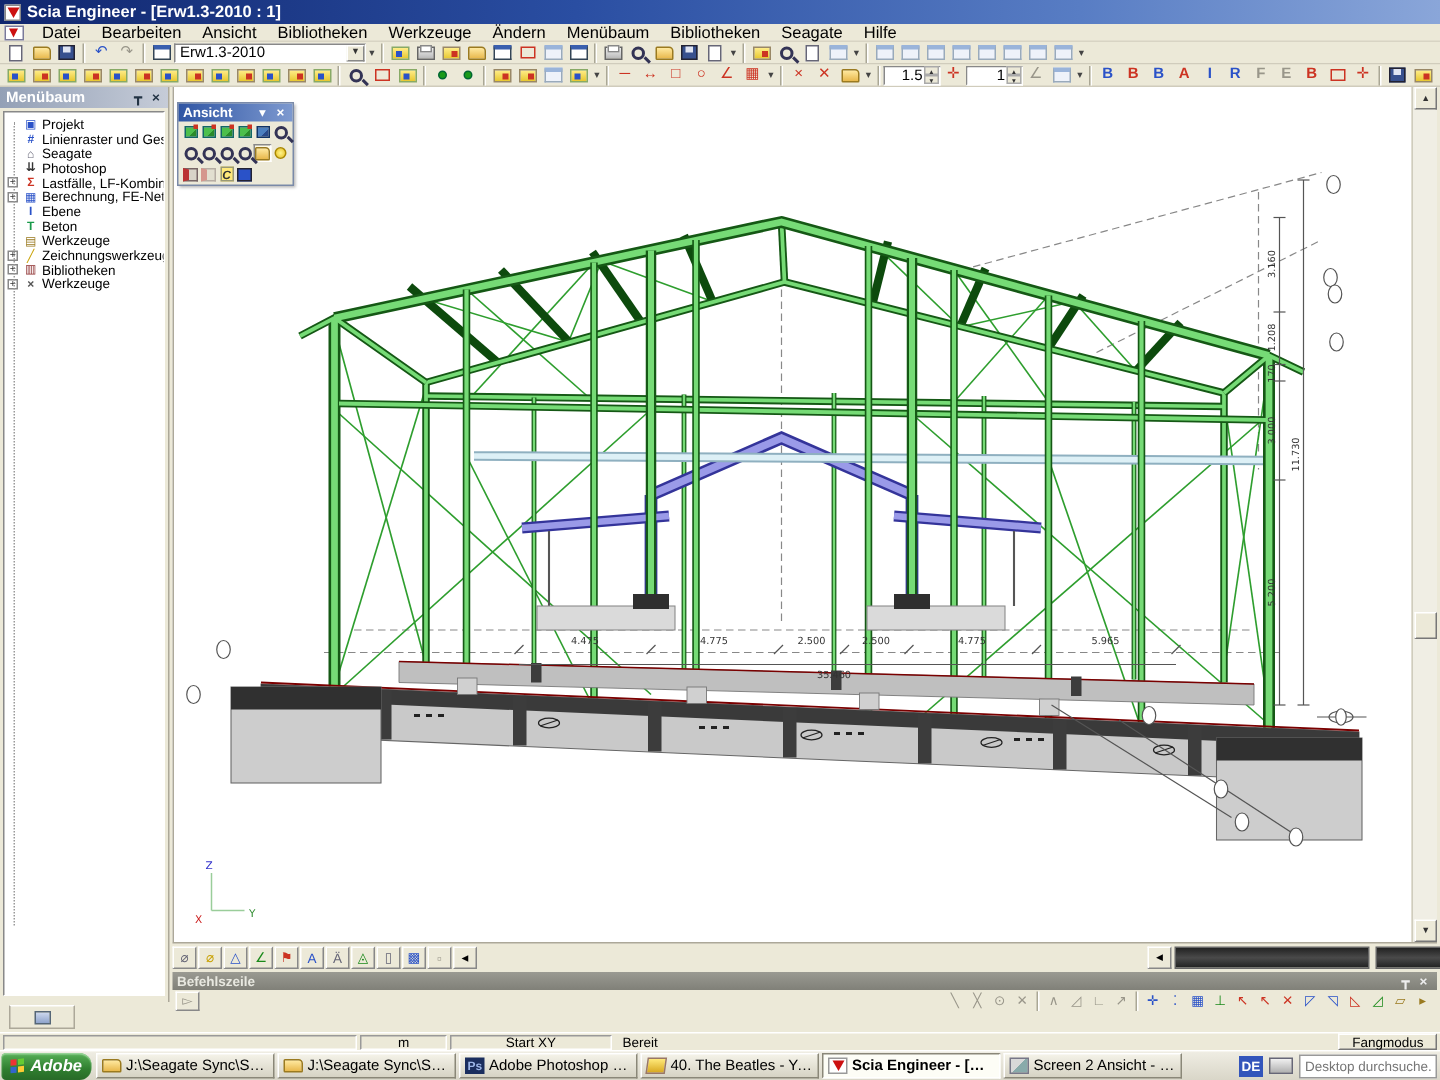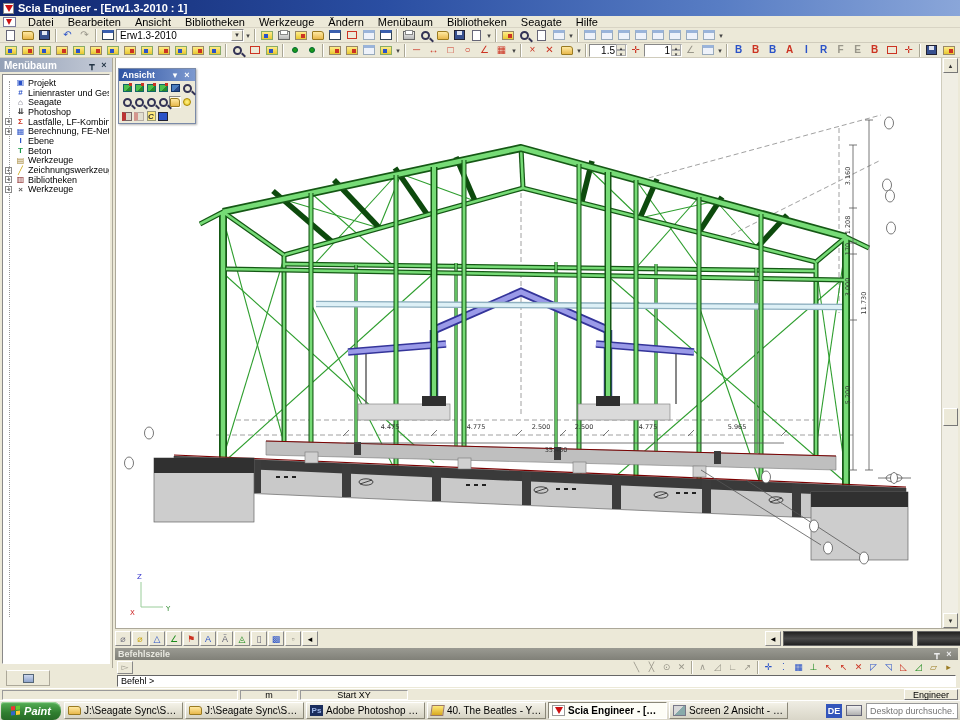--- a/index.html
+++ b/index.html
@@ -896,41 +896,39 @@
         <span class="snapb red">↖</span>
         <span class="snapb red">✕</span>
         <span class="snapb blue">◸</span>
         <span class="snapb blue">◹</span>
         <span class="snapb red">◺</span>
         <span class="snapb green">◿</span>
         <span class="snapb" style="color:#9a7a20">▱</span>
         <span class="snapb" style="color:#9a7a20">▸</span>
       </div>
     </div>
-    <div id="cmdinput">
-      <span>Befehl &gt;</span>
-    </div>
   </div>
 
   <div id="statusbar">
     <span class="scell" style="width:236px"></span>
     <span class="scell" style="width:58px">m</span>
     <span class="scell" style="width:108px">Start XY</span>
-    <span class="snapmode">Engineer</span>
+    <span class="scell" style="width:470px;justify-content:flex-start;padding-left:4px;border-color:transparent;">Bereit</span>
+    <span class="snapmode">Fangmodus</span>
   </div>
 
   <div id="taskbar">
     <div id="startbtn">
       <span class="winflag">
           <i></i>
           <i></i>
           <i></i>
           <i></i>
         </span>
-      <span>Paint</span>
+      <span>Adobe</span>
     </div>
     <div class="task">
       <span class="ticon ti-folder"></span>
       <span class="tlbl">J:\Seagate Sync\SyncRe...</span>
     </div>
     <div class="task">
       <span class="ticon ti-folder"></span>
       <span class="tlbl">J:\Seagate Sync\SyncRe...</span>
     </div>
     <div class="task">

